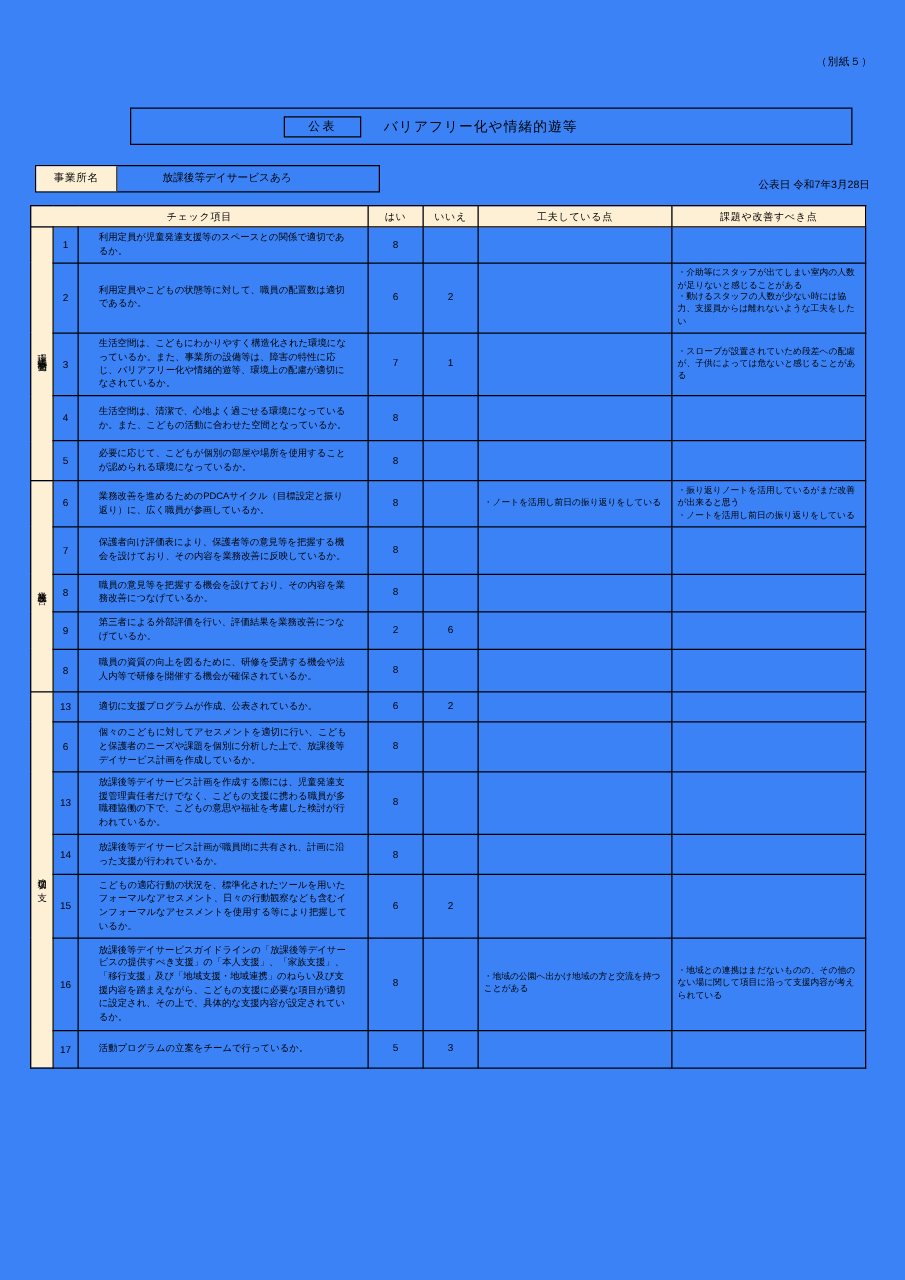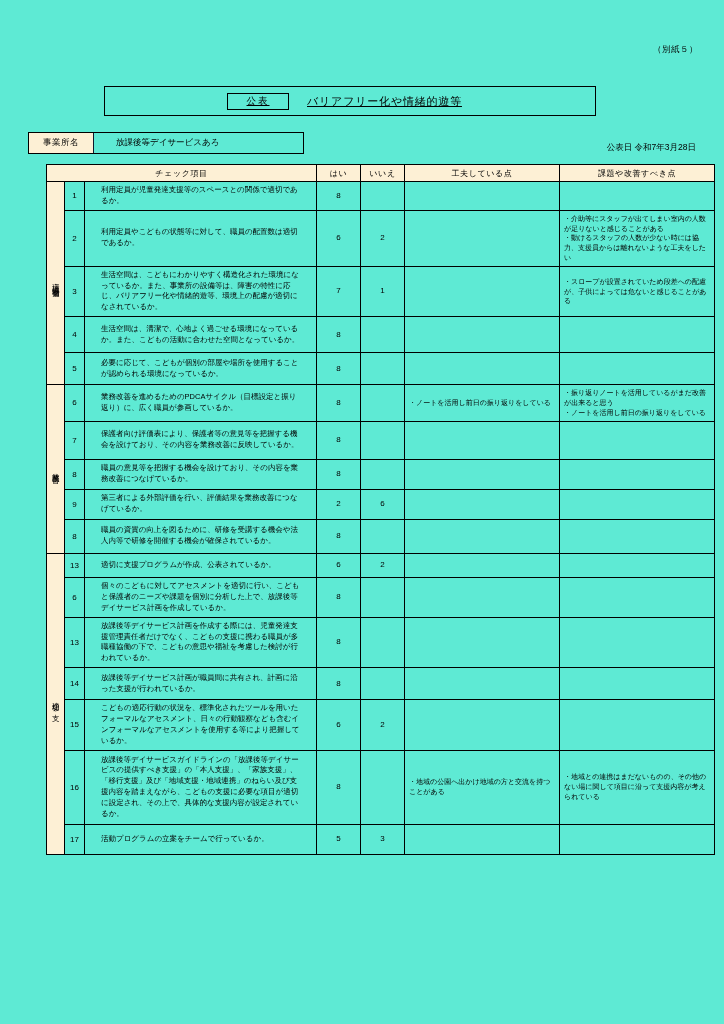--- a/index.html
+++ b/index.html
@@ -9,43 +9,42 @@
   }
   body {
     font-family: "Liberation Sans", "DejaVu Sans", sans-serif;
     color: #000;
   }
   .page {
     position: relative;
     width: 724px;
     height: 1024px;
     margin: 0 auto;
-    background: #5eead4;
+    background: #3b82f6;
     box-sizing: border-box;
     padding: 0;
     overflow: hidden;
   }
   .corner-note {
     position: absolute;
     top: 44px;
     right: 26px;
     font-size: 8.5px;
     letter-spacing: 0.5px;
   }
   .title-box {
     position: absolute;
     top: 86px;
     left: 104px;
-    width: 492px;
+    width: 578px;
     height: 30px;
     border: 1px solid #000;
     box-sizing: border-box;
     display: flex;
     align-items: center;
-    text-decoration: underline;
   }
   .title-tag {
     width: 62px;
     height: 17px;
     margin-left: 122px;
     border: 1px solid #000;
     box-sizing: border-box;
     font-size: 9.5px;
     display: flex;
     align-items: center;
@@ -75,32 +74,33 @@
     display: flex;
     align-items: center;
     justify-content: center;
     letter-spacing: 0.5px;
   }
   .office-value {
     flex: 1;
     font-size: 8.5px;
     display: flex;
     align-items: center;
-    padding-left: 22px;
+    padding-left: 8px;
+    margin-left: 28px;
   }
   .pubdate {
     position: absolute;
     top: 142px;
     right: 28px;
     font-size: 8.5px;
   }
   table.main {
     position: absolute;
     top: 164px;
-    left: 46px;
+    left: 24px;
     width: 668px;
     border-collapse: collapse;
     table-layout: fixed;
     font-size: 7.5px;
   }
   table.main td, table.main th {
     border: 1px solid #000;
     vertical-align: middle;
     box-sizing: border-box;
   }

